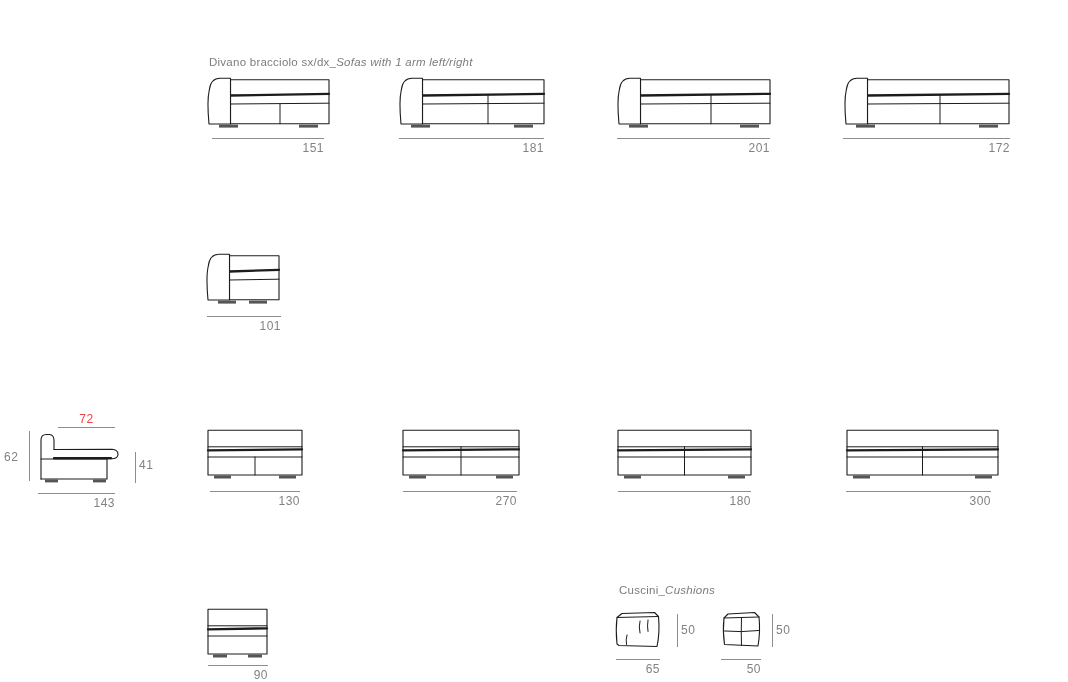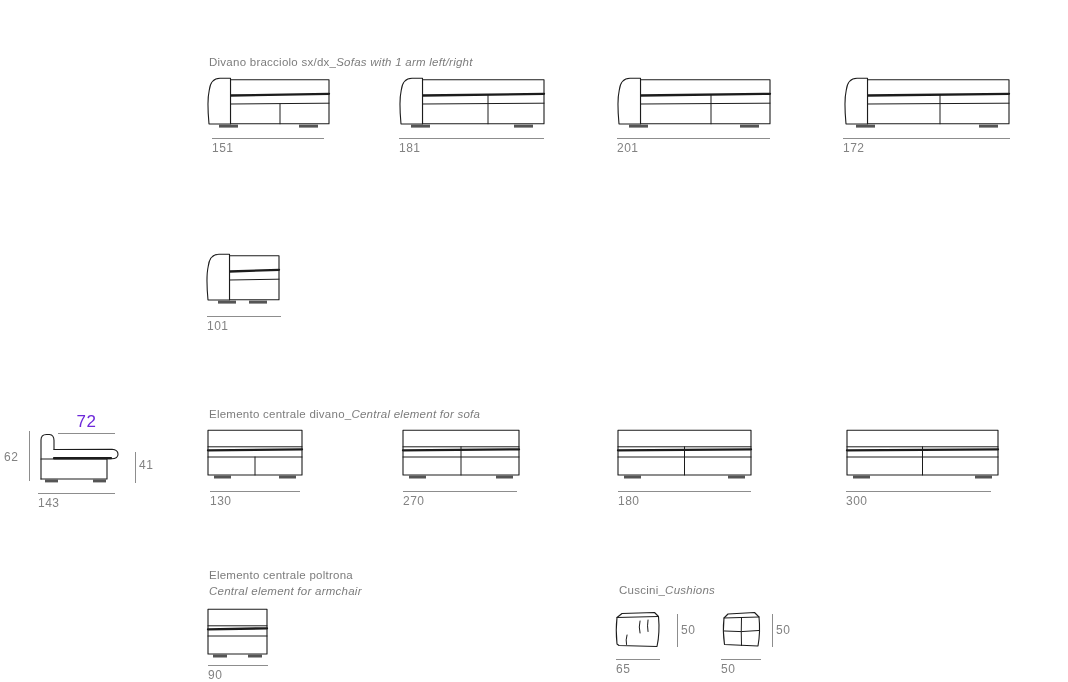--- a/index.html
+++ b/index.html
@@ -1,23 +1,23 @@
 <!DOCTYPE html>
 <html><head>
 <meta charset="utf-8">
 <style>
   html,body{margin:0;padding:0;background:#ffffff;}
   .page{position:relative;width:1068px;height:682px;background:#ffffff;
         font-family:"Liberation Sans",sans-serif;overflow:hidden;margin-top:32px;}
   .title{position:absolute;font-size:11.5px;color:#7c7c7c;letter-spacing:.25px;white-space:nowrap;line-height:15.5px;}
   .title .it{font-style:italic;}
-  .dim-h{position:absolute;border-top:1px solid #8d8d8d;text-align:left;padding-top:2px;
+  .dim-h{position:absolute;border-top:1px solid #8d8d8d;text-align:right;padding-top:2px;
          font-size:12px;color:#828282;letter-spacing:.5px;}
   .dim-top{position:absolute;border-bottom:1px solid #8d8d8d;text-align:center;padding-bottom:1px;
-         font-size:17px;color:#6d28d9;letter-spacing:.5px;}
+         font-size:12px;color:#ef4444;letter-spacing:.5px;}
   .vline{position:absolute;width:0;border-left:1px solid #8d8d8d;}
   .dim-num{position:absolute;font-size:12px;color:#828282;letter-spacing:.5px;}
   svg.draw{position:absolute;overflow:visible;}
   svg.draw path{stroke:#1c1c1c;stroke-width:1.1;fill:none;stroke-linejoin:round;stroke-linecap:round;}
   svg.draw path.thick{stroke-width:2.3;}
   svg.draw path.armfill{fill:#ffffff;}
   svg.draw path.thin{stroke-width:1;}
   svg.draw rect.foot{fill:#555555;stroke:none;}
 </style>
 </head>
@@ -93,21 +93,20 @@
     <rect class="foot" x="58" y="52.4" width="13" height="3"></rect>
   </svg>
 
   <div class="dim-top" style="left:58px;top:380px;width:57px">72</div>
   <div class="vline" style="left:29px;top:399px;height:50px"></div>
   <div class="dim-num" style="left:4px;top:418px;width:22px;text-align:left">62</div>
   <div class="vline" style="left:135px;top:420px;height:31px"></div>
   <div class="dim-num" style="left:139px;top:426px">41</div>
   <div class="dim-h" style="left:38px;top:461px;width:77px">143</div>
 
-  <div class="title" style="left:209px;top:375px"><span>Elemento centrale divano_</span><span class="it">Central element for sofa</span></div>
 
   <svg class="draw" style="left:207px;top:397px" width="96" height="52" viewBox="0 0 96 52">
     <path d="M1,1.2 H95 V46 H1 Z"></path>
     <path class="thin" d="M1,17.8 H95"></path>
     <path class="thick" d="M1,21.3 L95,20.3"></path>
     <path class="thin" d="M1,28 H95"></path>
     <path class="thin" d="M48,28 V46"></path>
     <rect class="foot" x="7" y="46.5" width="17" height="3"></rect>
     <rect class="foot" x="72" y="46.5" width="17" height="3"></rect>
   </svg>
@@ -140,24 +139,20 @@
     <path class="thin" d="M76.5,17.8 V46"></path>
     <rect class="foot" x="7" y="46.5" width="17" height="3"></rect>
     <rect class="foot" x="129" y="46.5" width="17" height="3"></rect>
   </svg>
 
   <div class="dim-h" style="left:210px;top:459px;width:90px">130</div>
   <div class="dim-h" style="left:403px;top:459px;width:114px">270</div>
   <div class="dim-h" style="left:618px;top:459px;width:133px">180</div>
   <div class="dim-h" style="left:846px;top:459px;width:145px">300</div>
 
-  <div class="title" style="left:209px;top:536px">
-    <div>Elemento centrale poltrona</div>
-    <div class="it">Central element for armchair</div>
-  </div>
 
   <svg class="draw" style="left:207px;top:576px" width="61" height="52" viewBox="0 0 61 52">
     <path d="M1,1.2 H60 V46 H1 Z"></path>
     <path class="thin" d="M1,17.8 H60"></path>
     <path class="thick" d="M1,21.3 L60,20.3"></path>
     <path class="thin" d="M1,28 H60"></path>
     <rect class="foot" x="6" y="46.5" width="14" height="3"></rect>
     <rect class="foot" x="41" y="46.5" width="14" height="3"></rect>
   </svg>
 

